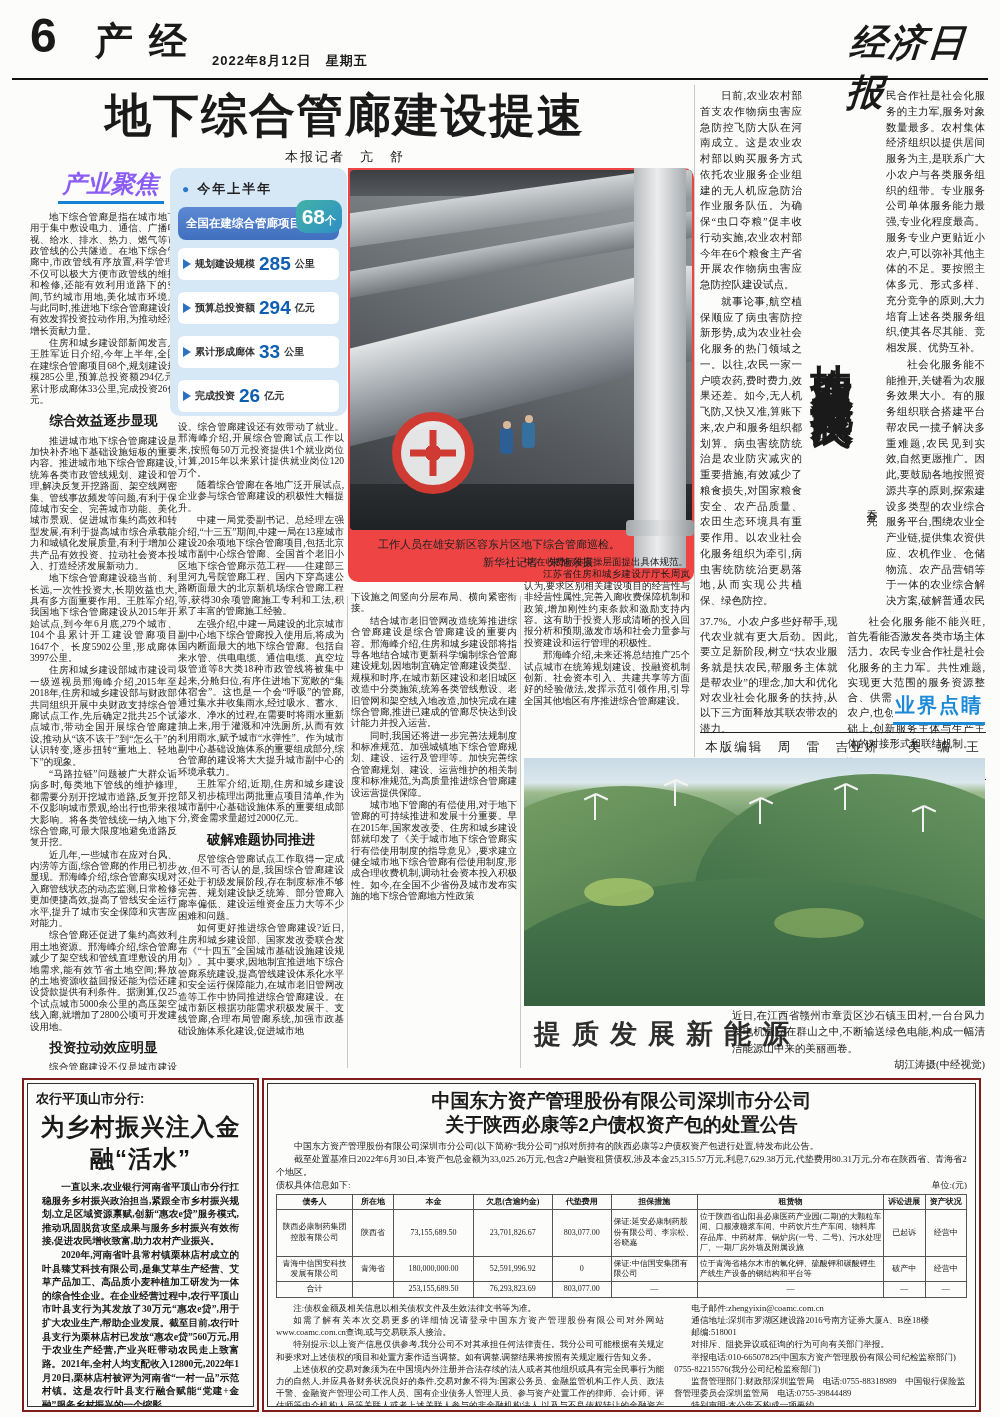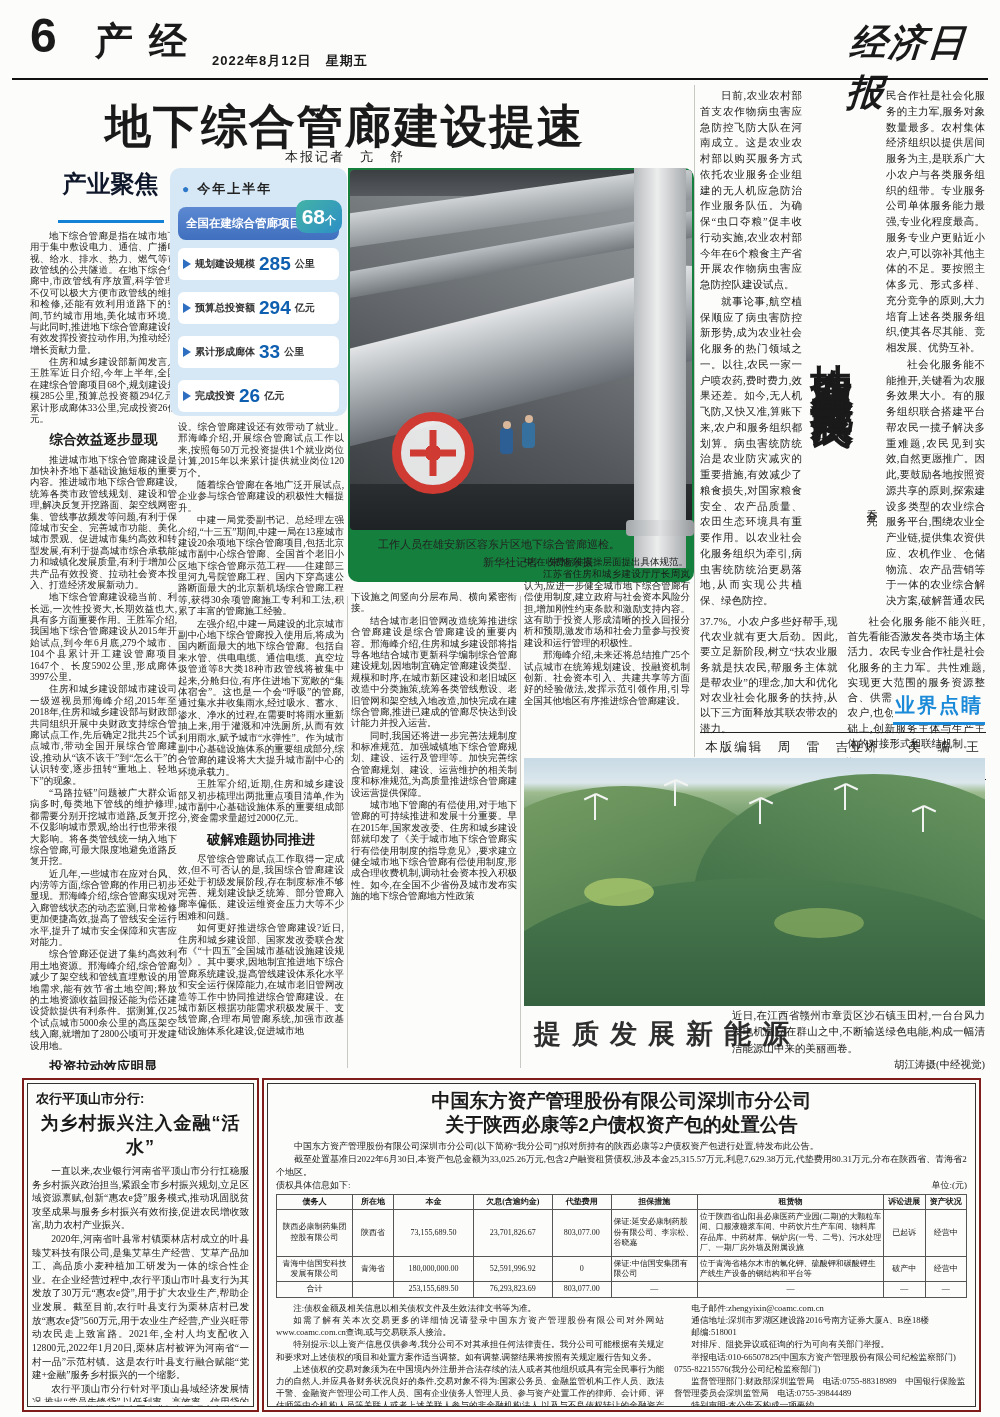--- a/index.html
+++ b/index.html
@@ -10,30 +10,30 @@
 
   
   .pagenum{left:30px;top:8px;font-size:48px;font-weight:900;}
   .section{left:95px;top:16px;font-size:38px;font-weight:900;letter-spacing:16px;}
   .dateline{left:212px;top:52px;font-size:13px;font-weight:bold;letter-spacing:1px;}
   .masthead{left:848px;top:18px;font-size:37px;font-weight:bold;font-style:italic;letter-spacing:2px;
             font-family:"DejaVu Serif",serif;transform:skewX(-4deg);}
   .hrule{left:12px;top:78px;width:976px;height:2px;background:#111;}
 
   
-  .headline{left:45px;top:96px;width:600px;text-align:center;font-size:46px;font-weight:900;letter-spacing:2px;}
+  .headline{left:45px;top:85px;width:600px;text-align:center;font-size:46px;font-weight:900;letter-spacing:2px;}
   .byline{left:45px;top:148px;width:600px;text-align:center;font-size:13px;letter-spacing:2px;}
 
   
   .newscol{font-size:9.5px;line-height:1.2;text-align:justify;overflow:hidden;}
   .newscol p{margin:0 0 1px 0;text-indent:2em;}
   .newscol [data-cont] p:first-child{text-indent:0;}
   .subhead{font-family:"Liberation Sans",sans-serif;font-size:13.5px;font-weight:bold;text-align:center;margin:7px 0 6px;}
-  .kicker{display:inline-block;margin:0 0 8px 14px;padding:0 5px 21px;font-size:24px;font-weight:900;
-          color:#0f172a;border-bottom:3px solid #1381d6;}
+  .kicker{display:inline-block;margin:0 0 8px 14px;padding:0 5px 2px;font-size:24px;font-weight:900;
+          color:#8b5cf6;border-bottom:3px solid #1381d6;font-style:italic;}
   .leftcol{left:30px;top:170px;width:147px;height:900px;}
   .colA{left:178px;top:422px;width:166px;height:646px;}
   .colB{left:351px;top:592px;width:166px;height:476px;}
   .colC{left:524px;top:557px;width:166px;height:158px;}
   .vline{width:1px;background:#c9c9c3;}
 
   
   .statsPanel{left:170px;top:168px;width:177px;height:248px;background:#d6e7f5;border-radius:10px;padding:0;}
   .period{margin:12px 0 0 12px;font-size:13px;font-weight:bold;letter-spacing:2px;color:#222;}
   .perdot{color:#2e78c8;font-size:12px;margin-right:6px;}
@@ -44,21 +44,21 @@
   .badge .v{font-size:21px;font-weight:900;}
   .badge .u{font-size:11px;}
   .statrow{display:flex;align-items:center;margin:8px 8px 12px 8px;background:#fff;border-radius:6px;
            padding:5px 5px;gap:4px;}
   .tri{width:0;height:0;border-left:8px solid #2e6fc1;border-top:5px solid transparent;border-bottom:5px solid transparent;flex:0 0 auto;}
   .statrow .lb{font-size:10px;font-weight:bold;color:#333;white-space:nowrap;}
   .statrow .v{font-size:19px;font-weight:900;color:#0f5fb0;font-family:"Liberation Sans",sans-serif;}
   .statrow .u{font-size:10px;font-weight:bold;color:#333;}
 
   
-  .photoPanel{left:348px;top:168px;width:346px;height:414px;background:#15803d;border-radius:0 10px 10px 10px;}
+  .photoPanel{left:348px;top:168px;width:346px;height:414px;background:#ef4444;border-radius:0 10px 10px 10px;}
   .tunnel{position:absolute;left:2px;top:2px;width:342px;height:360px;overflow:hidden;border-radius:4px;
           background:linear-gradient(205deg,#9ba0a4 0%,#7d8285 30%,#55595d 65%,#34373a 100%);}
   .pipeBig{position:absolute;left:-70px;top:140px;width:460px;height:95px;border-radius:48px;
            transform:rotate(-14deg);
            background:linear-gradient(180deg,#e2e4e6 0%,#aab0b4 45%,#686e73 100%);}
   .pipeTop{position:absolute;left:-20px;top:18px;width:400px;height:34px;border-radius:17px;transform:rotate(-8deg);
            background:linear-gradient(180deg,#cfd3d6,#8e9497);}
   .pipeTop2{position:absolute;left:-30px;top:70px;width:420px;height:26px;border-radius:13px;transform:rotate(-10deg);
            background:linear-gradient(180deg,#b9bec2,#73797d);}
   .ceil{position:absolute;left:0;top:0;width:100%;height:26px;background:linear-gradient(180deg,#3c3f42,#565a5e);}
@@ -107,23 +107,23 @@
   .windTitle{left:534px;top:1016px;font-size:27px;letter-spacing:11px;color:#2e2e2e;font-weight:bold;
              font-family:"Liberation Serif",serif;}
   .windCap{left:732px;top:1008px;width:253px;font-size:10.5px;line-height:1.55;text-align:justify;}
   .windCredit{text-align:right;}
 
   
   .dbl{border:2px solid #7f1d1d;padding:3px;background:#fcfcfa;}
   .dblin{border:1px solid #333;width:100%;height:100%;box-sizing:border-box;overflow:hidden;}
   .adBox{left:22px;top:1078px;width:237px;height:334px;box-sizing:border-box;}
   .adTitle{font-size:13px;font-weight:bold;margin:6px 8px 0;font-family:"Liberation Sans",sans-serif;}
-  .adHead{font-size:18px;font-weight:900;text-align:center;margin:3px 4px 5px;letter-spacing:1px;
+  .adHead{font-size:24px;font-weight:900;text-align:center;margin:3px 4px 5px;letter-spacing:1px;
           font-family:"Liberation Sans",sans-serif;}
-  .adBody{margin:0 4px;height:238px;overflow:hidden;font-size:9.6px;line-height:1.42;text-align:justify;}
+  .adBody{margin:0 14px;height:238px;overflow:hidden;font-size:9.6px;line-height:1.42;text-align:justify;font-weight:bold;}
   .adBody p{margin:0;text-indent:2em;}
   .adSrc{margin:2px 8px 0;text-align:right;font-size:9.6px;}
 
   .ntBox{left:262px;top:1078px;width:719px;height:334px;box-sizing:border-box;}
   .ntPad{padding:5px 8px;}
   .ntTitle{text-align:center;font-size:19px;font-weight:900;line-height:1.25;font-family:"Liberation Sans",sans-serif;}
   .ntIntro{font-size:9px;line-height:1.45;margin-top:3px;}
   .ntIntro p{margin:0;text-indent:2em;}
   .ntUnit{float:right;font-size:9px;}
   .ntTable{width:100%;border-collapse:collapse;margin-top:2px;font-size:8px;line-height:1.3;}
@@ -243,21 +243,21 @@
     <div data-cont="">
         <p>下设施之间竖向分层布局、横向紧密衔接。</p>
         <p>结合城市老旧管网改造统筹推进综合管廊建设是综合管廊建设的重要内容。邢海峰介绍,住房和城乡建设部将指导各地结合城市更新科学编制综合管廊建设规划,因地制宜确定管廊建设类型、规模和时序,在城市新区建设和老旧城区改造中分类施策,统筹各类管线敷设、老旧管网和架空线入地改造,加快完成在建综合管廊,推进已建成的管廊尽快达到设计能力并投入运营。</p>
         <p>同时,我国还将进一步完善法规制度和标准规范。加强城镇地下综合管廊规划、建设、运行及管理等。加快完善综合管廊规划、建设、运营维护的相关制度和标准规范,为高质量推进综合管廊建设运营提供保障。</p>
         <p>城市地下管廊的有偿使用,对于地下管廊的可持续推进和发展十分重要。早在2015年,国家发改委、住房和城乡建设部就印发了《关于城市地下综合管廊实行有偿使用制度的指导意见》,要求建立健全城市地下综合管廊有偿使用制度,形成合理收费机制,调动社会资本投入积极性。如今,在全国不少省份及城市发布实施的地下综合管廊地方性政策</p>
       </div>
   </div>
   <div class="abs newscol colC">
     <div data-cont="">
         <p>中,在收费标准实操层面提出具体规范。</p>
-        <p>江苏省住房和城乡建设厅厅长周岚认为,应进一步健全城市地下综合管廊有偿使用制度,建立政府与社会资本风险分担,增加刚性约束条款和激励支持内容。这有助于投资人形成清晰的投入回报分析和预期,激发市场和社会力量参与投资建设和运行管理的积极性。</p>
+        <p>江苏省住房和城乡建设厅厅长周岚认为,要求区别相关建设项目的经营性与非经营性属性,完善入廊收费保障机制和政策,增加刚性约束条款和激励支持内容。这有助于投资人形成清晰的投入回报分析和预期,激发市场和社会力量参与投资建设和运行管理的积极性。</p>
         <p>邢海峰介绍,未来还将总结推广25个试点城市在统筹规划建设、投融资机制创新、社会资本引入、共建共享等方面好的经验做法,发挥示范引领作用,引导全国其他地区有序推进综合管廊建设。</p>
       </div>
   </div>
 
   <div class="abs vline opDivider"></div>
   <div class="abs newscol opLeft">
     <div>
         <p>日前,农业农村部首支农作物病虫害应急防控飞防大队在河南成立。这是农业农村部以购买服务方式依托农业服务企业组建的无人机应急防治作业服务队伍。为确保“虫口夺粮”促丰收行动实施,农业农村部今年在6个粮食主产省开展农作物病虫害应急防控队建设试点。</p>
         <p>就事论事,航空植保顺应了病虫害防控新形势,成为农业社会化服务的热门领域之一。以往,农民一家一户喷农药,费时费力,效果还差。如今,无人机飞防,又快又准,算账下来,农户和服务组织都划算。病虫害统防统治是农业防灾减灾的重要措施,有效减少了粮食损失,对国家粮食安全、农产品质量、农田生态环境具有重要作用。以农业社会化服务组织为牵引,病虫害统防统治更易落地,从而实现公共植保、绿色防控。</p>
         <p>就事论理,发展农业社会化服务,是小农户和现代农业有机衔接的基本途径。近年来,很多市场主体看到商机,纷纷进入农业服务领域,推动了农业生产的标准化。当前,全国农业社会化服务组织达95.5万个,服务面积16.7亿亩次,服务小农户7800多万户,约占全国农业经营户总数的</p>

